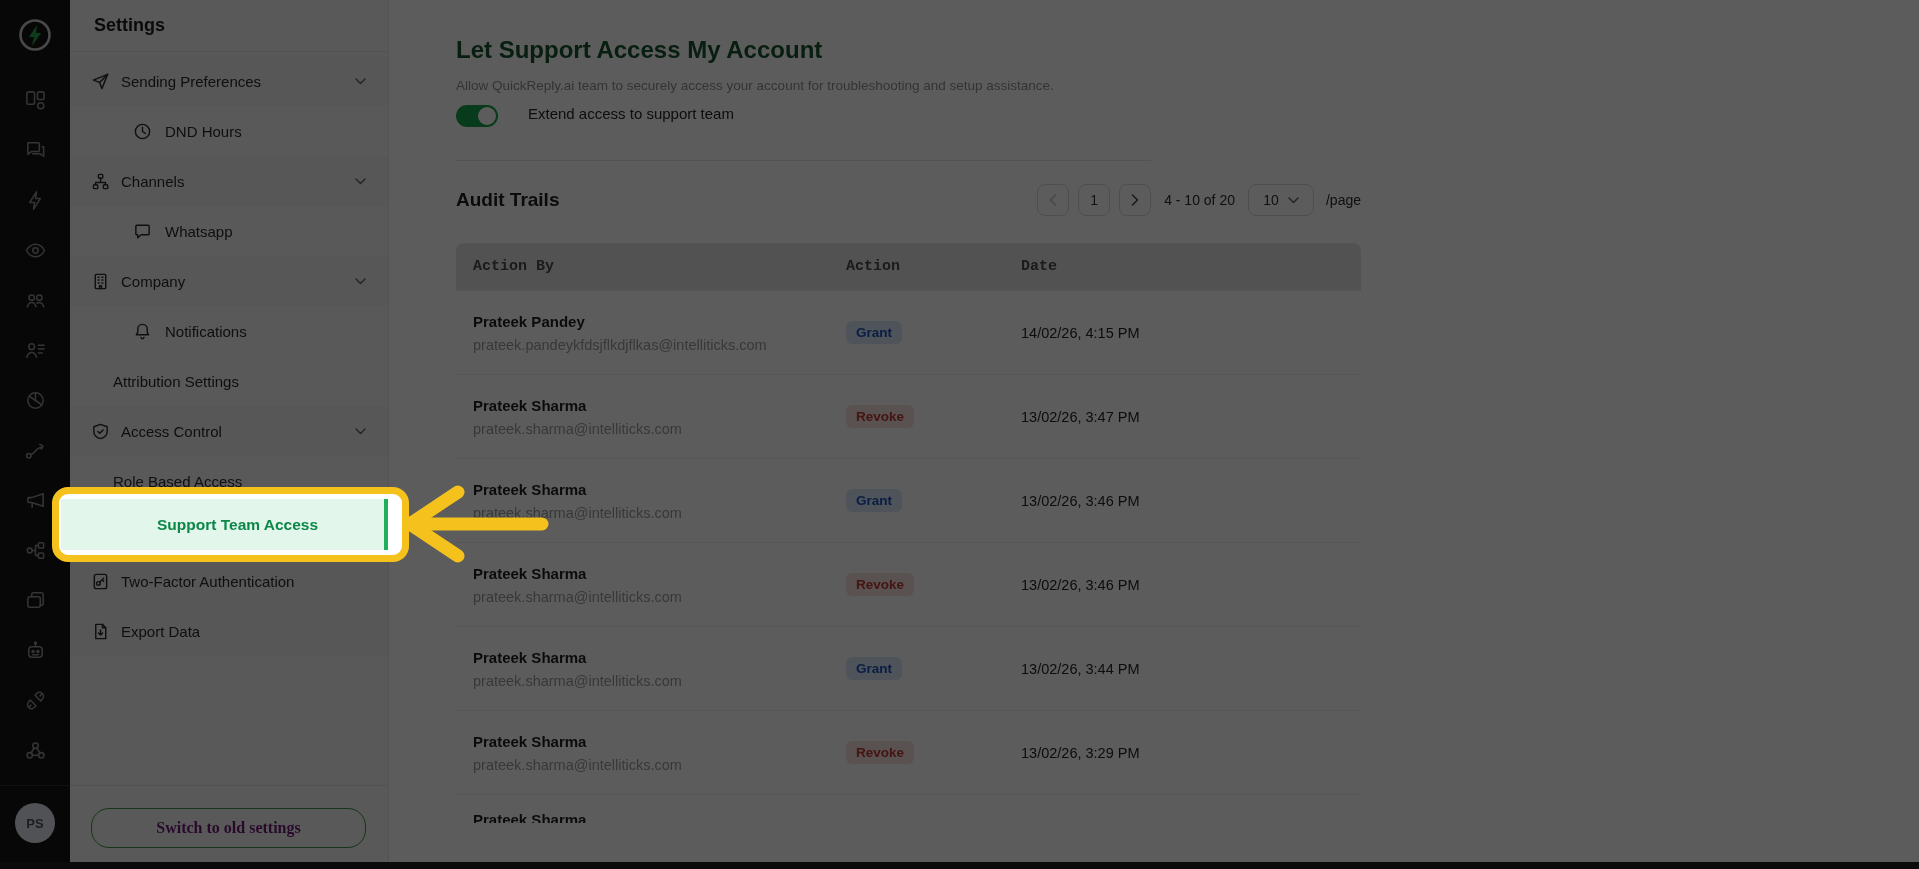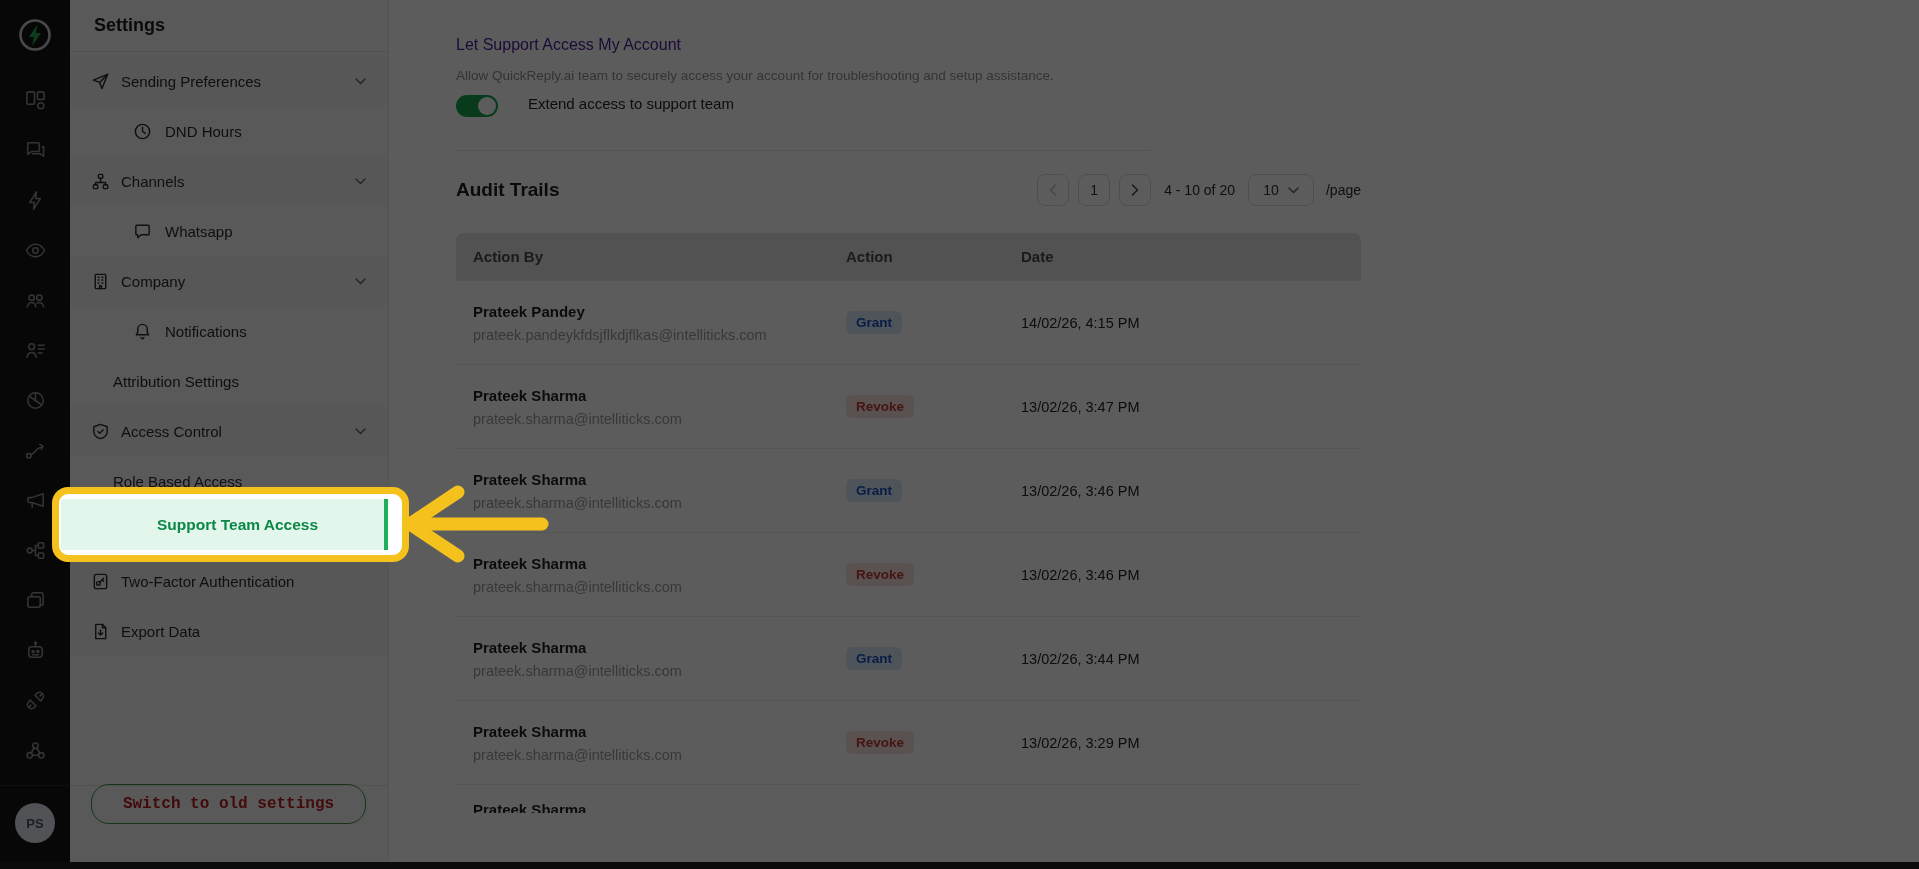--- a/index.html
+++ b/index.html
@@ -26,27 +26,27 @@
   .menu-row .mi { position:absolute; left:21px; width:19px; height:19px; color:#2b2b2d; }
   .menu-row.lvl2 .mi { left:63px; }
   .menu-row .lbl { margin-left:51px; }
   .menu-row.lvl2 .lbl { margin-left:95px; }
   .menu-row.lvl3 .lbl { margin-left:43px; }
   .menu-row .chev { position:absolute; right:22px; width:11px; height:7px; color:#6b6b6d; }
   .menu-row.selected { background:#e3f6ec; }
   .menu-row.selected .lbl { color:#0b8747; font-weight:bold; }
   .menu-row.selected::after { content:""; position:absolute; right:0; top:0; width:4px; height:100%; background:#21ae5c; }
   .sidebar-foot-divider { position:absolute; left:0; top:785px; width:100%; border-top:1px solid #e0e0e2; }
-  .switch-old-btn { position:absolute; left:21px; top:784px; width:275px; height:40px; border:1.5px solid #3f9142; border-radius:18px;
-                    background:transparent; color:#b91c1c; font-size:16px; font-weight:bold; font-family:Liberation Mono, monospace; cursor:pointer; }
+  .switch-old-btn { position:absolute; left:21px; top:808px; width:275px; height:40px; border:1.5px solid #3f9142; border-radius:18px;
+                    background:transparent; color:#701a75; font-size:16px; font-weight:bold; font-family:Liberation Serif, serif; cursor:pointer; }
 
   
   .main { position:absolute; left:390px; top:0; width:1529px; height:869px; background:#ffffff; z-index:1; }
   .content { position:absolute; left:66px; top:0; width:905px; }
-  .page-heading { margin-top:36px; font-size:16px; font-weight:normal; color:#4c1d95; }
+  .page-heading { margin-top:36px; font-size:24px; font-weight:bold; color:#14532d; }
   .page-desc { margin-top:14px; font-size:13.5px; color:#8f8f91; }
   .toggle-row { margin-top:12px; display:flex; }
   .switch { width:42px; height:22px; border-radius:11px; background:#18a34d; position:relative; cursor:pointer; flex:0 0 auto; }
   .switch .knob { position:absolute; top:2px; right:2px; width:18px; height:18px; border-radius:50%; background:#fff; }
   .toggle-label { margin-left:30px; font-size:15px; color:#262628; }
   .section-divider { margin-top:33px; width:695px; border-top:1px solid #e6e6e8; }
 
   .audit-header { margin-top:21px; height:36px; display:flex; align-items:center;justify-content:flex-end; }
   .audit-title { font-size:19px; font-weight:bold; color:#1f1f21; }
   .pagination { margin-left:auto; display:flex; align-items:center; gap:9px; }
@@ -57,21 +57,21 @@
   .pg-btn.arrow { color:#49494b; }
   .pg-range { font-size:14px; color:#2b2b2d; margin:0 4px; }
   .pg-size { width:66px; height:32px; border:1px solid #d9d9db; border-radius:8px; background:#fff;
              display:flex; align-items:center; justify-content:center; gap:9px; font-size:14px; color:#333335; cursor:pointer; }
   .pg-size svg { width:11px; height:7px; color:#6d6d6f; }
   .pg-suffix { font-size:14px; color:#2b2b2d; margin-left:3px; }
 
   
   .audit-table { margin-top:25px; width:905px; border-radius:8px 8px 0 0; }
   .t-head { display:flex; height:47px; background:#e3e3e6; border-radius:8px 8px 0 0; align-items:center; }
-  .t-head .th { font-size:15px; font-weight:bold; color:#4c4c4e; }
+  .t-head .th { font-size:15px; font-weight:bold; color:#4c4c4e;font-family:Liberation Mono, monospace; }
   .col1 { width:390px; padding-left:17px; }
   .col2 { width:175px; }
   .col3 { width:340px; }
   .t-row { display:flex; height:84px; align-items:center; background:#fff; border-top:1px solid #ededEF; }
   .t-row:first-of-type { border-top:none; }
   .cell-name .nm { font-size:15px; font-weight:bold; color:#1f1f21; }
   .cell-name .em { margin-top:7px; font-size:14.5px; color:#9b9b9d; }
   .badge { display:inline-block; padding:4px 10px; border-radius:6px; font-size:13.5px; font-weight:bold; }
   .badge[data-kind="grant"]  { background:#dbe7fa; color:#1d52c2; }
   .badge[data-kind="revoke"] { background:#f8e0e0; color:#c03a32; }

